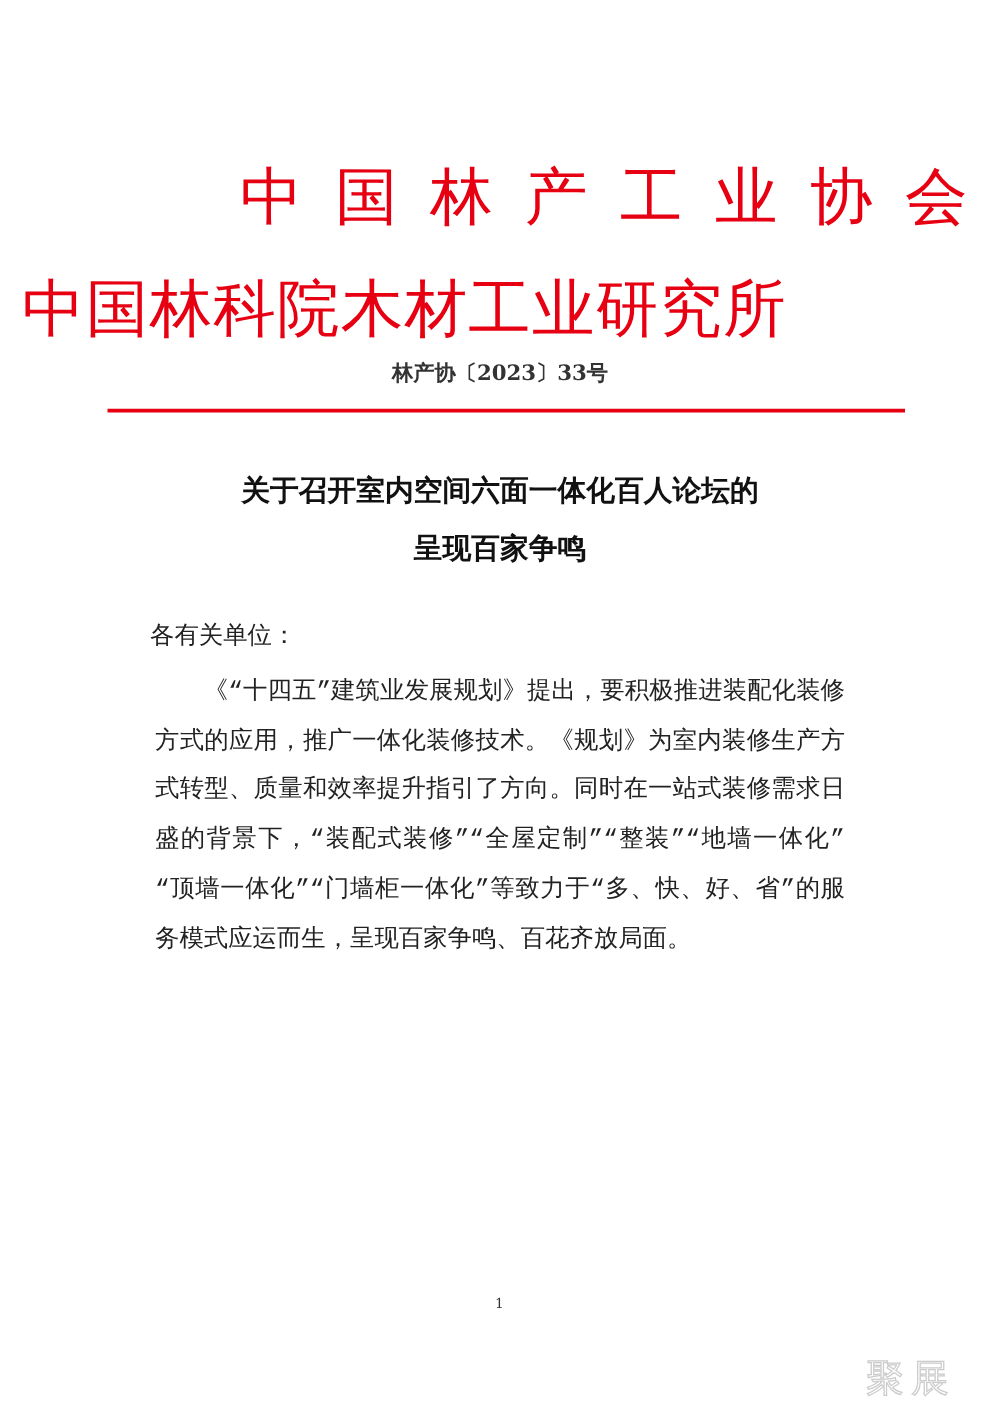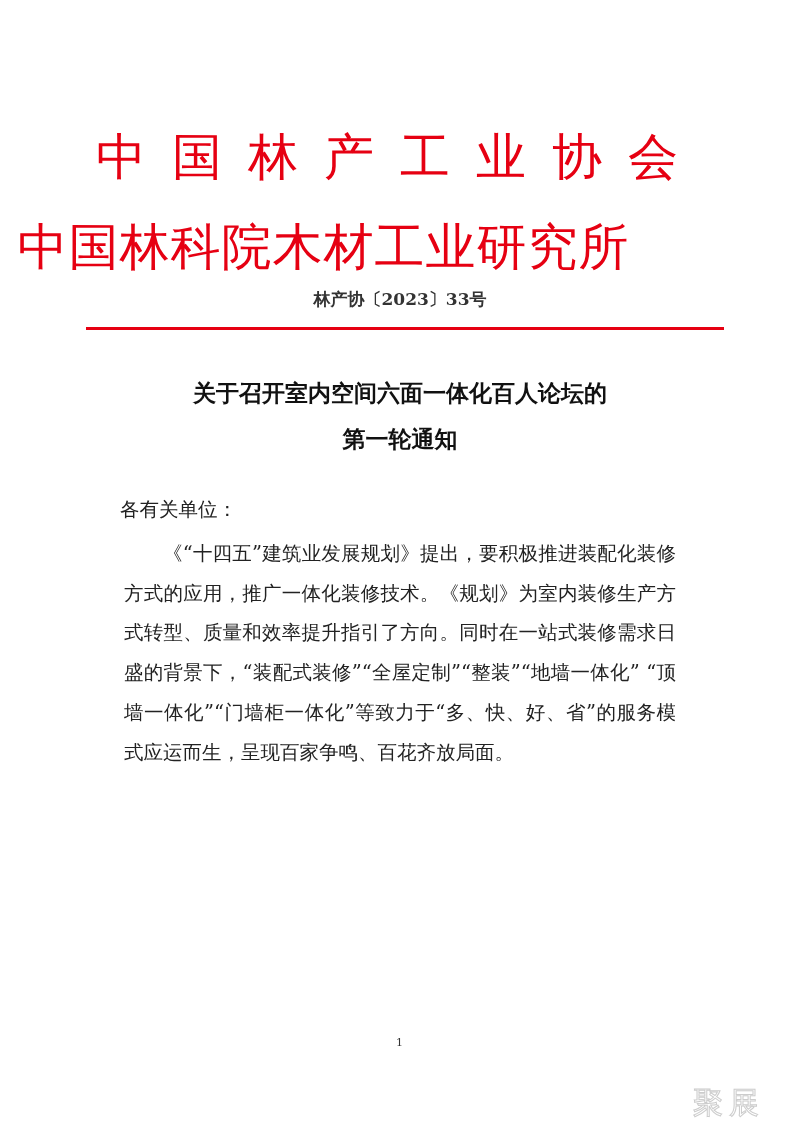--- a/index.html
+++ b/index.html
@@ -1,38 +1,38 @@
 <!DOCTYPE html>
 <html><head>
 <meta charset="utf-8">
 <style>
   html, body { margin:0; padding:0; background:#fff; }
   body { width:800px; height:1131px; position:relative; overflow:hidden; font-family:"DejaVu Serif", serif; }
-  .org1 { position:absolute; top:122px; left:0; width:800px; text-align:center; color:#e60012; font-family:"DejaVu Sans", sans-serif; font-size:50px; letter-spacing:26px; line-height:70px; }
+  .org1 { position:absolute; top:122px; left:0; width:800px; text-align:right; color:#e60012; font-family:"DejaVu Sans", sans-serif; font-size:50px; letter-spacing:26px; line-height:70px; }
   .org2 { position:absolute; top:212px; left:0; width:647px; text-align:center; color:#e60012; font-family:"DejaVu Sans", sans-serif; font-size:50px; letter-spacing:1px; line-height:70px; }
   .docno { position:absolute; top:284px; left:0; width:800px; text-align:center; color:#333; font-size:17px; line-height:30px;font-weight:bold; }
   .rule { position:absolute; top:327px; left:86px; width:638px; height:3px; background:#e60012; }
   .title { position:absolute; top:370px; left:0; width:800px; text-align:center; color:#111; font-size:23px; line-height:46px; font-weight:bold; }
-  .body { position:absolute; top:490px; left:120px; width:560px; color:#222; font-size:19.5px; line-height:39.8px; }
+  .body { position:absolute; top:490px; left:120px; width:560px; color:#222; font-size:19.5px; line-height:39.8px;font-family:Liberation Mono, monospace; }
   .salutation { margin:0; }
   .para { margin:4px; text-indent:2em; text-align:justify; }
   .pagenum { position:absolute; top:1036px; left:396px; font-size:11px; color:#333; }
   .watermark { position:absolute; top:1083px; left:693px; font-family:"DejaVu Sans", sans-serif; font-size:30px; color:#fff; -webkit-text-stroke:1px #ccc; letter-spacing:6px;text-align:center; }
 </style>
 </head>
 <body>
 
 <div class="org1">中国林产工业协会</div>
 <div class="org2">中国林科院木材工业研究所</div>
 <div class="docno">林产协〔2023〕33号</div>
 <div class="rule"></div>
 
 <div class="title">
   <div>关于召开室内空间六面一体化百人论坛的</div>
-  <div>第一轮通知</div>
+  <div>呈现百家争鸣</div>
 </div>
 
 <div class="body">
   <p class="salutation">各有关单位：</p>
   <p class="para">《“十四五”建筑业发展规划》提出，要积极推进装配化装修方式的应用，推广一体化装修技术。《规划》为室内装修生产方式转型、质量和效率提升指引了方向。同时在一站式装修需求日盛的背景下，“装配式装修”“全屋定制”“整装”“地墙一体化” “顶墙一体化”“门墙柜一体化”等致力于“多、快、好、省”的服务模式应运而生，呈现百家争鸣、百花齐放局面。</p>
 </div>
 
 <div class="pagenum">1</div>
 <div class="watermark">聚展</div>
 

